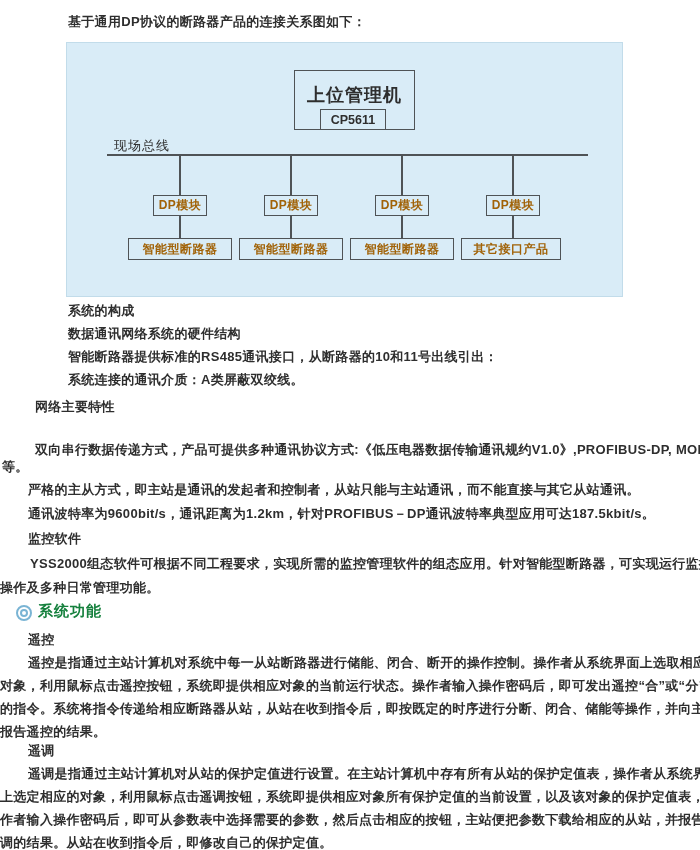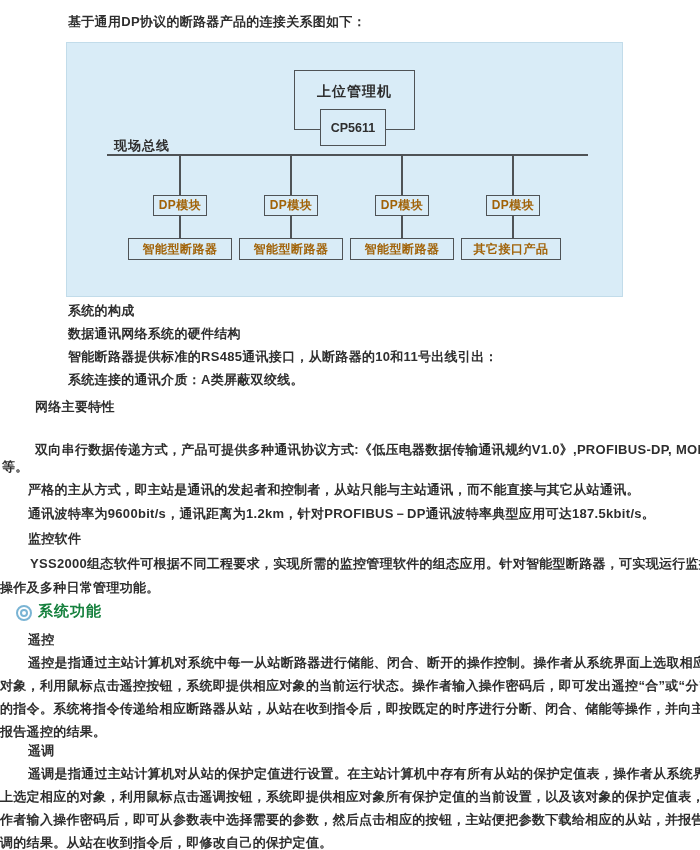--- a/index.html
+++ b/index.html
@@ -19,27 +19,27 @@
   }
   .dbox{
     position:absolute;border:1px solid #4f5356;box-sizing:border-box;
     display:flex;align-items:center;justify-content:center;
     font-size:12px;font-weight:600;letter-spacing:0.5px;color:#a16207;
     background:transparent;white-space:nowrap;
   }
   .host-box{left:294px;top:70px;width:121px;height:60px;position:absolute;
     border:1px solid #4f5356;box-sizing:border-box;}
   .host-label{position:absolute;left:0;top:12px;width:100%;text-align:center;
-    font-size:14px;font-weight:600;letter-spacing:1px;}
-  .cp-box{position:absolute;left:25px;top:38px;width:66px;height:37px;
+    font-size:18px;font-weight:600;letter-spacing:1px;}
+  .cp-box{position:absolute;left:25px;top:38px;width:66px;height:21px;
     border:1px solid #4f5356;box-sizing:border-box;background:#d9ecf7;
     display:flex;align-items:center;justify-content:center;
     font-size:12.5px;font-weight:600;}
   .bus-line{position:absolute;left:107px;top:154px;width:481px;height:2px;background:#4f5356;}
-  .bus-label{position:absolute;left:114px;top:137px;font-size:13px;font-weight:700;letter-spacing:1px;}
+  .bus-label{position:absolute;left:114px;top:137px;font-size:13px;font-weight:400;letter-spacing:1px;}
   .vline{position:absolute;width:2px;background:#4f5356;}
   
   .sf-icon{
     position:absolute;left:16px;top:605px;width:12px;height:12px;
     border:2px solid #7ab4d4;border-radius:50%;
   }
   .sf-icon::after{
     content:"";position:absolute;left:2px;top:2px;width:4px;height:4px;
     border:2px solid #7ab4d4;border-radius:50%;
   }

